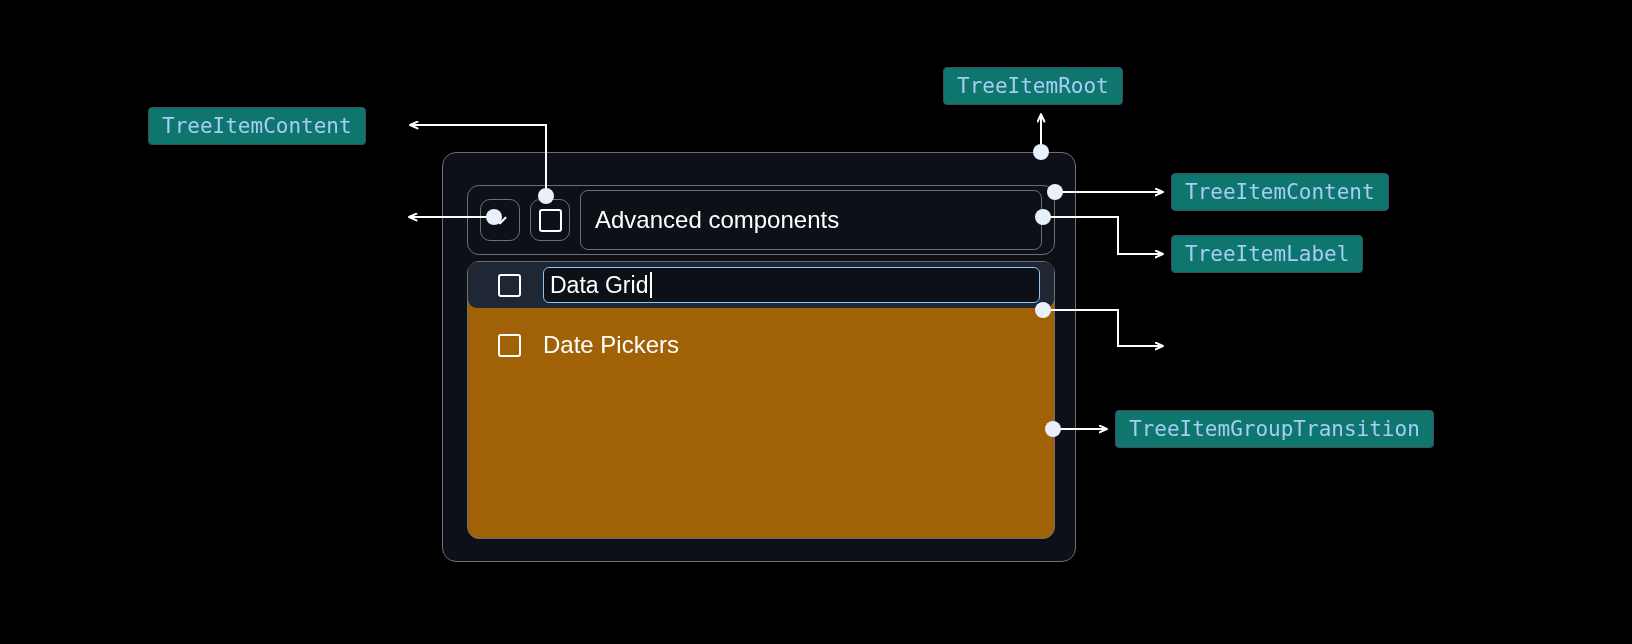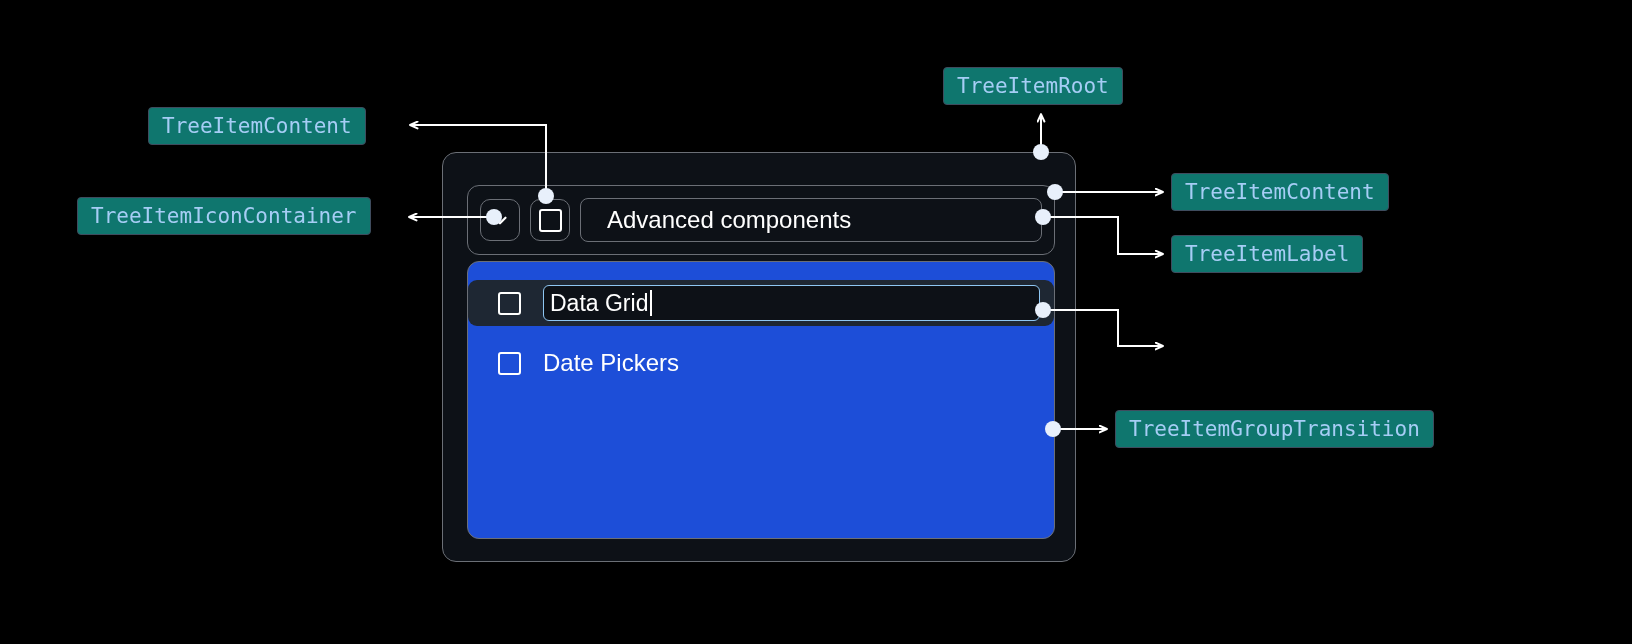--- a/index.html
+++ b/index.html
@@ -102,41 +102,40 @@
     box-sizing: border-box;
     width: 23px;
     height: 23px;
     border: 2.5px solid #ffffff;
     border-radius: 3px;
     background: transparent;
   }
   .label-box {
     box-sizing: border-box;
     flex: 1 1 auto;
-    height: 44px;
+    height: 60px;
     border: 1px solid #6b6f76;
     border-radius: 8px;
     display: flex;
     align-items: center;
-    padding-left: 26px;
+    padding-left: 14px;
     color: #ffffff;
     font-size: 24px;
   }
 
   .group-box {
     position: absolute;
     left: 24px;
     top: 108px;
     width: 588px;
     height: 278px;
     box-sizing: border-box;
     border: 1px solid #6b6f76;
     border-radius: 12px;
-    background: #1d4ed8;
-    padding-top: 18px;
+    background: #a16207;
   }
   .tree-row {
     position: relative;
     box-sizing: border-box;
     height: 46px;
     margin: 0 0 14px 0;
     display: flex;
     align-items: center;
     padding-left: 30px;
     gap: 22px;
@@ -173,21 +172,20 @@
     margin-left: 2px;
   }
 </style>
 </head>
 <body>
 
 <div id="stage">
 
   <div class="chip" style="left:148px; top:107px;">TreeItemContent</div>
 
-  <div class="chip" style="left:77px; top:197px;">TreeItemIconContainer</div>
 
   <div class="chip" style="left:943px; top:67px;">TreeItemRoot</div>
 
   <div class="chip" style="left:1171px; top:173px;">TreeItemContent</div>
 
   <div class="chip" style="left:1171px; top:235px;">TreeItemLabel</div>
 
 
   <div class="chip" style="left:1115px; top:410px;">TreeItemGroupTransition</div>
 

